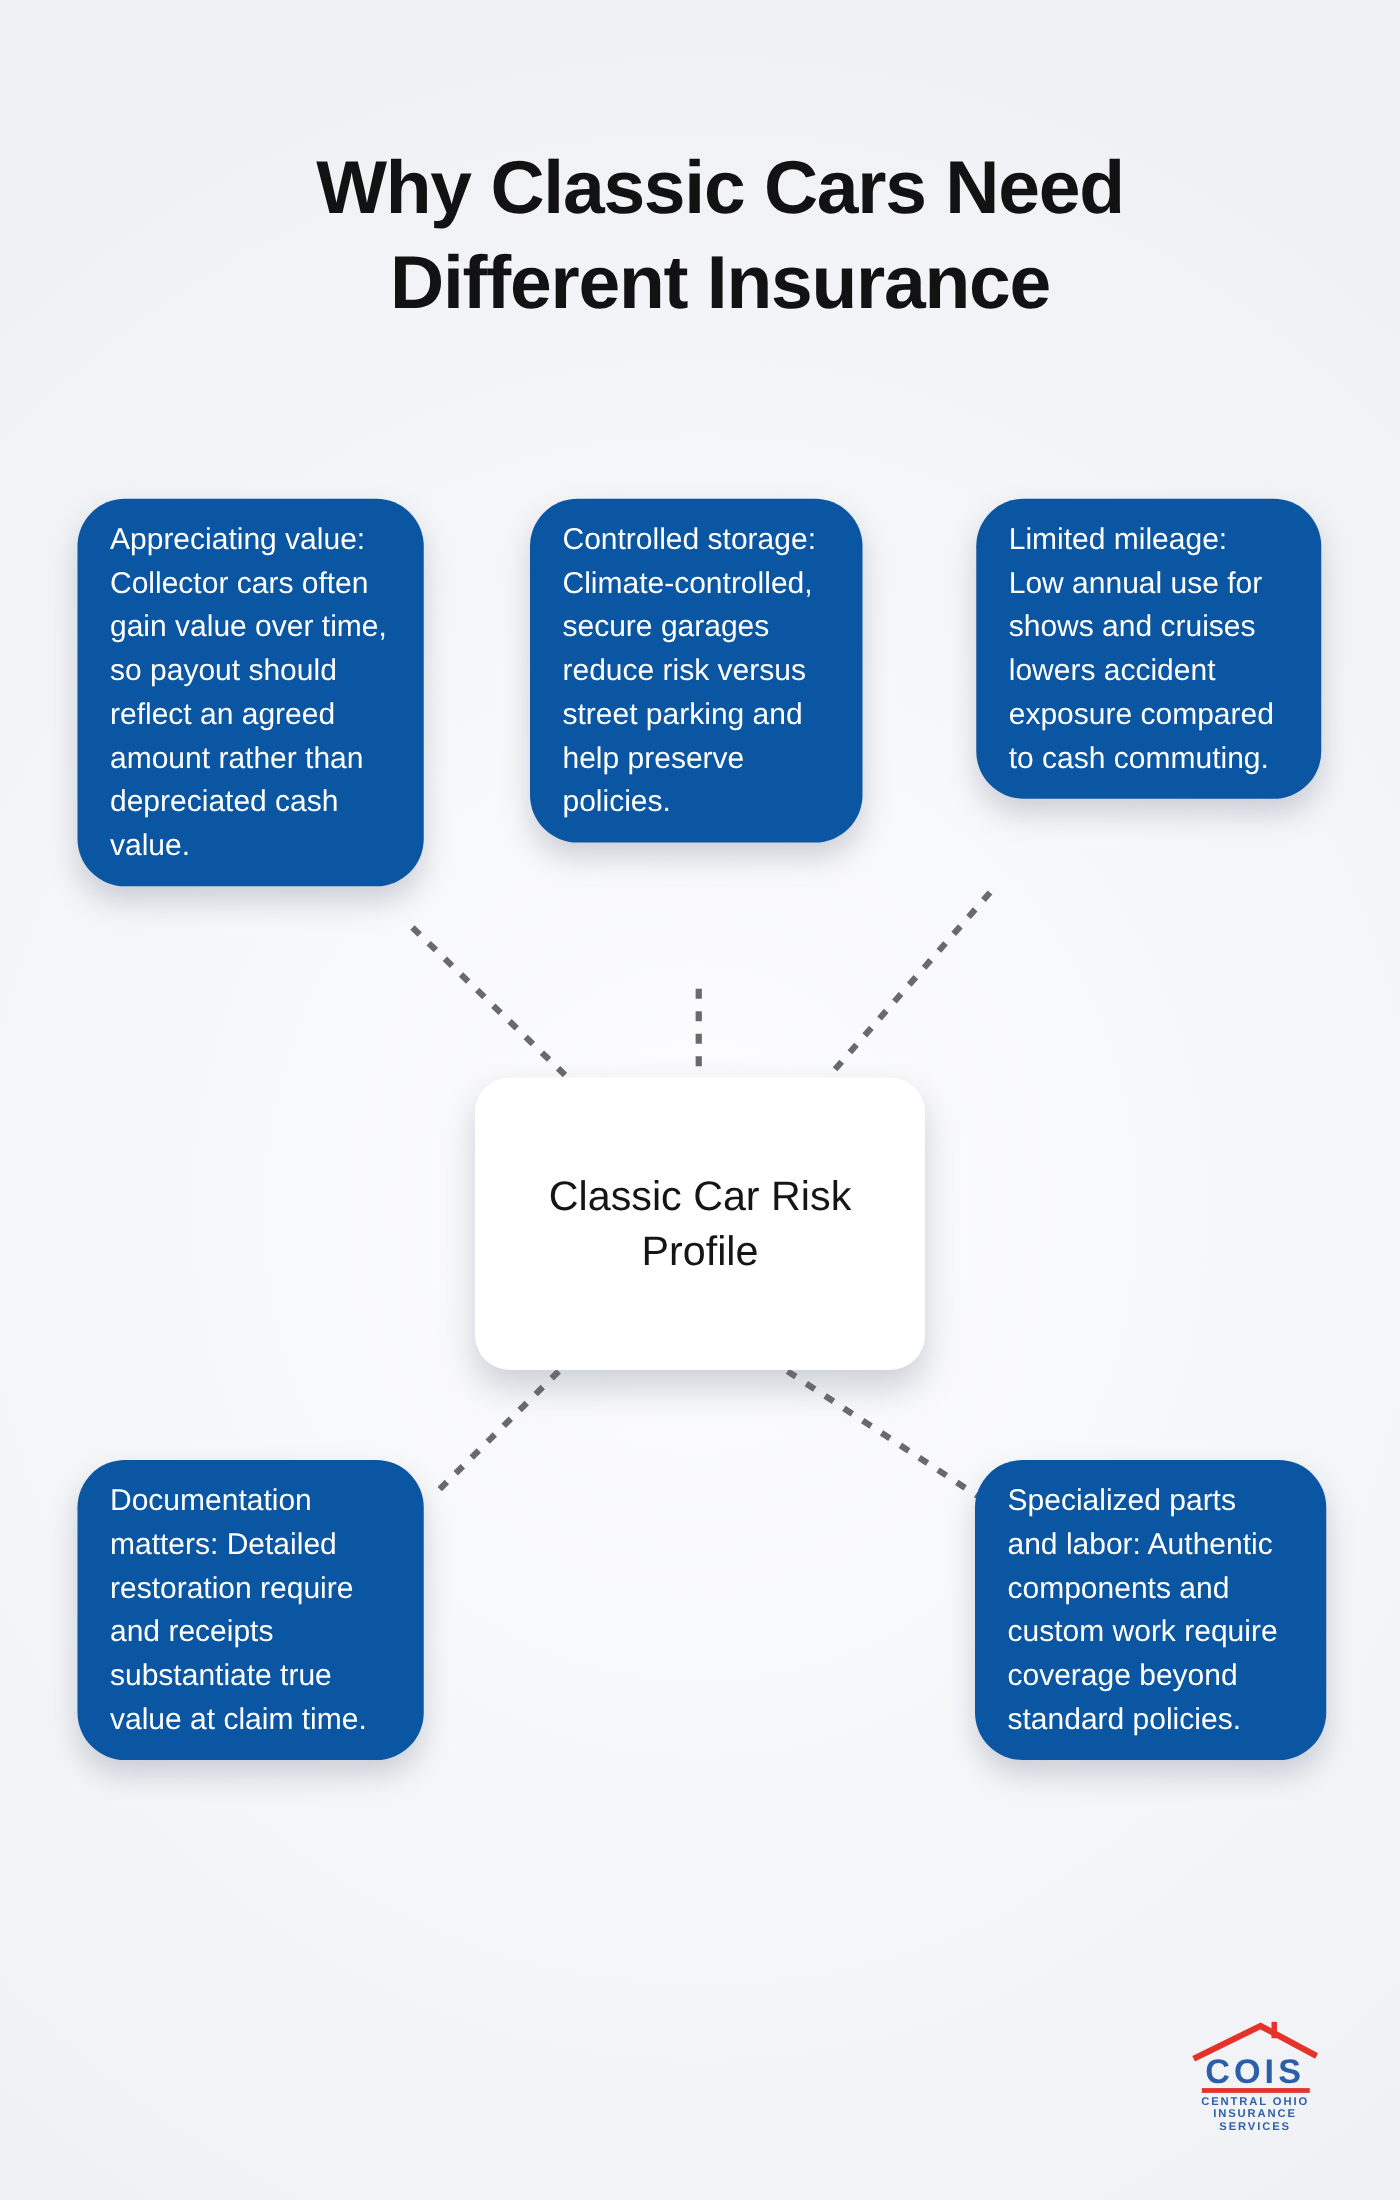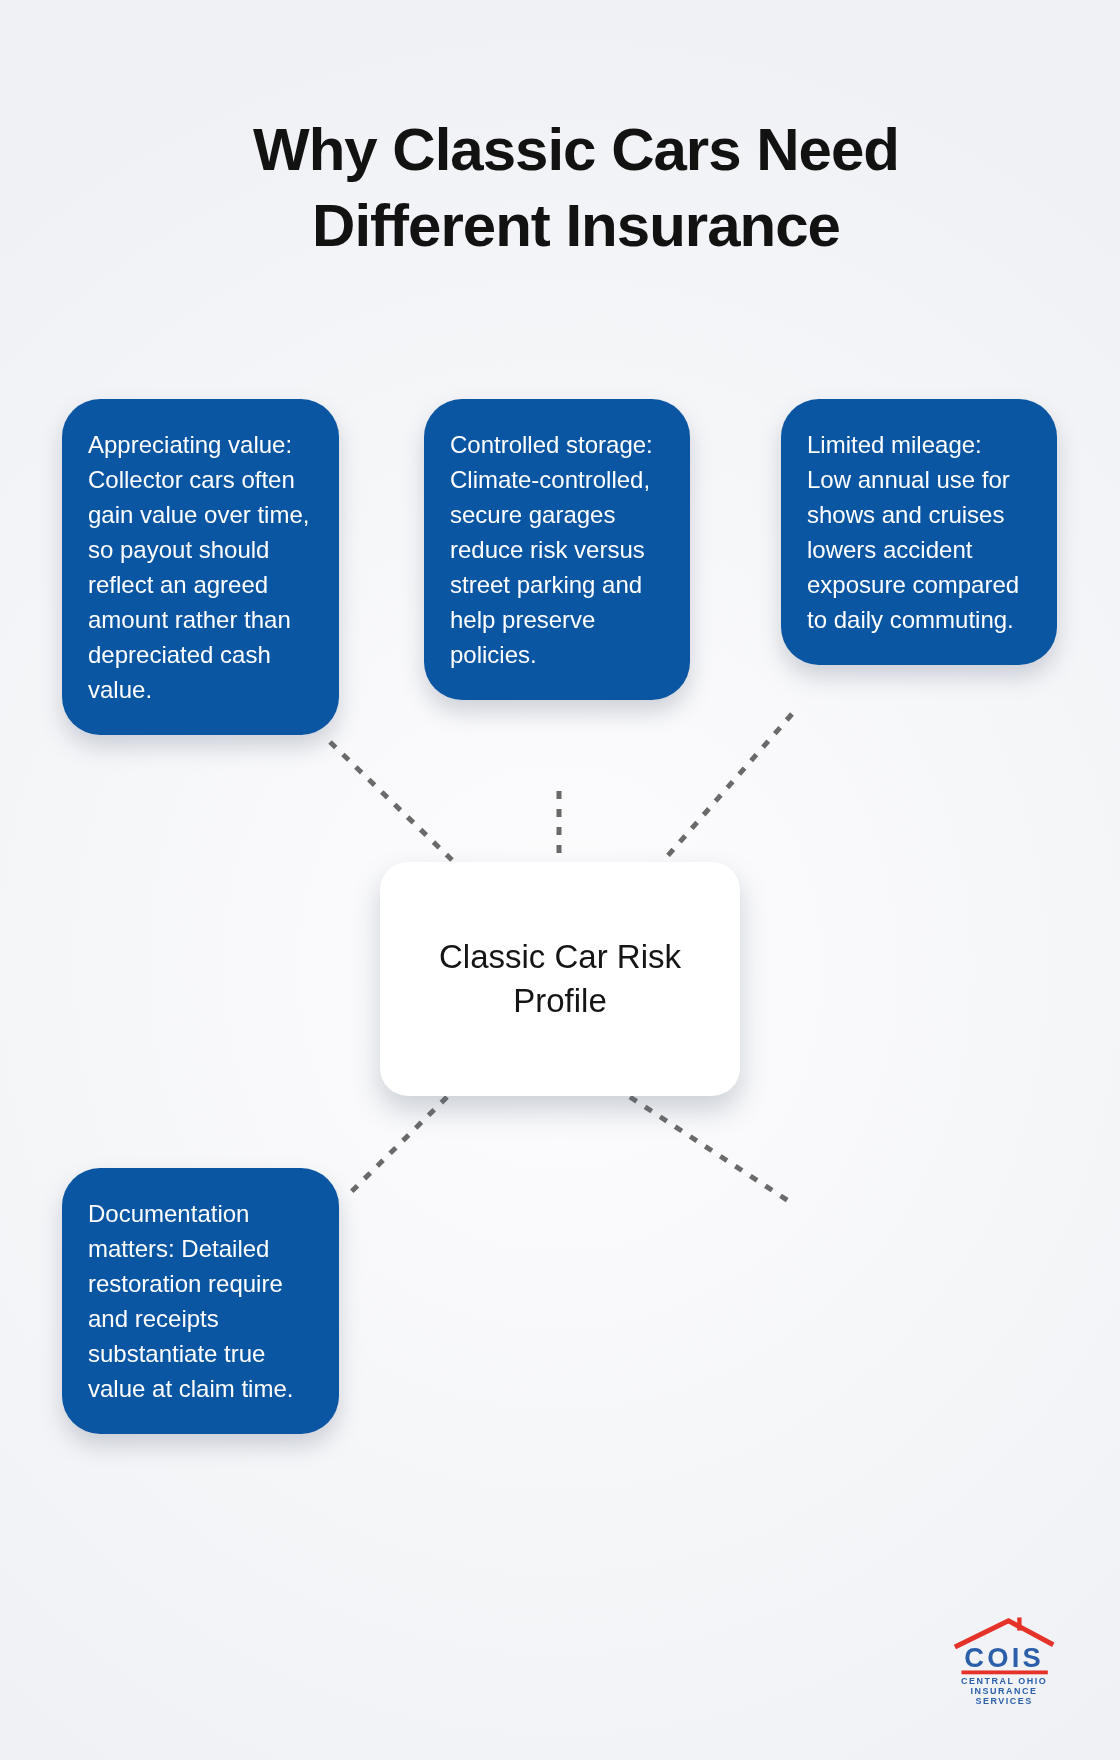--- a/index.html
+++ b/index.html
@@ -49,21 +49,21 @@
     stroke:var(--dash-color);
     stroke-width:5;
     stroke-dasharray:8 10;
   }
   .node{
     position:absolute;
     box-sizing:border-box;
     background:var(--box-blue);
     color:var(--box-text);
     border-radius:38px;
-    padding:28px 26px;
+    padding:15px 26px;
     font-size:24px;
     line-height:35px;
     box-shadow:0 12px 22px rgba(96,108,130,0.28);
   }
   .node-1{left:62px;  top:399px; width:277px;}
   .node-2{left:424px; top:399px; width:266px;}
   .node-3{left:781px; top:399px; width:276px;}
   .node-4{left:62px;  top:1168px; width:277px;}
   .node-5{left:780px; top:1168px; width:281px;}
   .center-node{
@@ -109,31 +109,34 @@
 
   <div class="node node-1">
     <span>Appreciating value: Collector cars often gain value over time, so payout should reflect an agreed amount rather than depreciated cash value.</span>
   </div>
 
   <div class="node node-2">
     <span>Controlled storage: Climate-controlled, secure garages reduce risk versus street parking and help preserve policies.</span>
   </div>
 
   <div class="node node-3">
-    <span>Limited mileage: Low annual use for shows and cruises lowers accident exposure compared to daily commuting.</span>
+    <span>Limited mileage: Low annual use for shows and cruises lowers accident exposure compared to cash commuting.</span>
   </div>
 
   <div class="center-node">
     <span class="center-label">Classic Car Risk Profile</span>
   </div>
 
   <div class="node node-4">
     <span>Documentation matters: Detailed restoration require and receipts substantiate true value at claim time.</span>
   </div>
 
+  <div class="node node-5">
+    <span>Specialized parts and labor: Authentic components and custom work require coverage beyond standard policies.</span>
+  </div>
 
   <svg class="logo" viewBox="0 0 100 86" aria-hidden="false">
 
     <polyline points="6,32 55,8 96,30" fill="none" stroke="#e5332a" stroke-width="4.5" stroke-linejoin="miter"></polyline>
 
     <rect x="63" y="5" width="4" height="12" fill="#e5332a"></rect>
 
     <text x="51" y="50" text-anchor="middle" font-family="Liberation Sans, DejaVu Sans, sans-serif" font-size="25" font-weight="bold" letter-spacing="3" fill="#2b5fa9">COIS</text>
 
     <rect x="12" y="53.5" width="79" height="3.5" fill="#e5332a"></rect>

